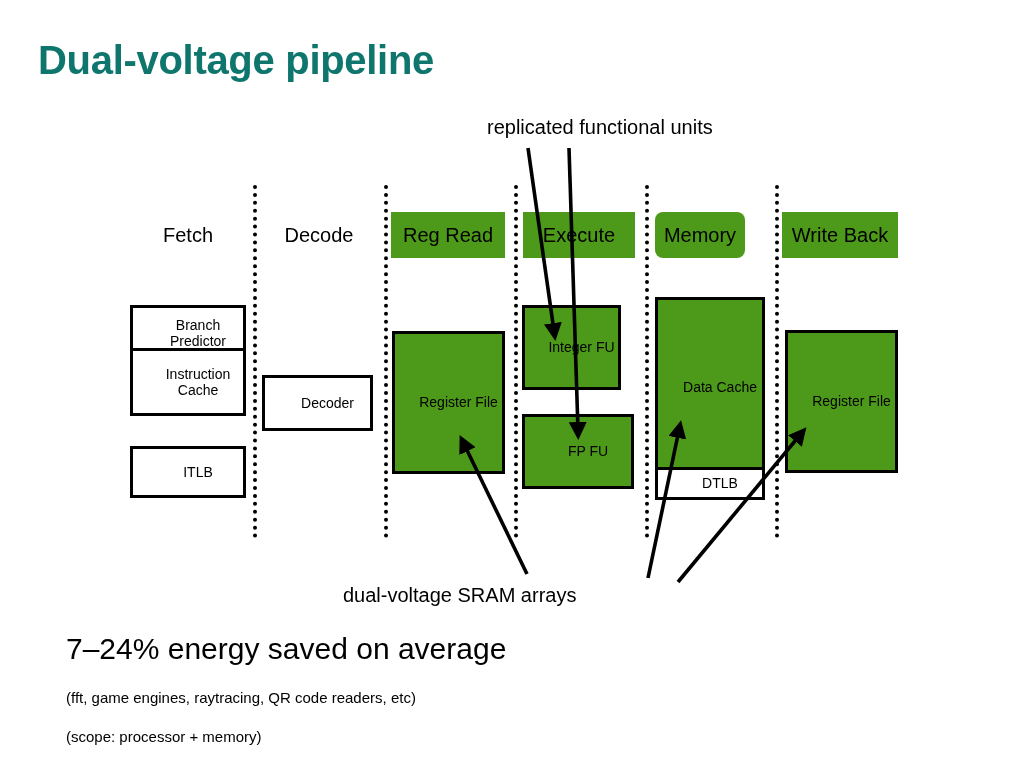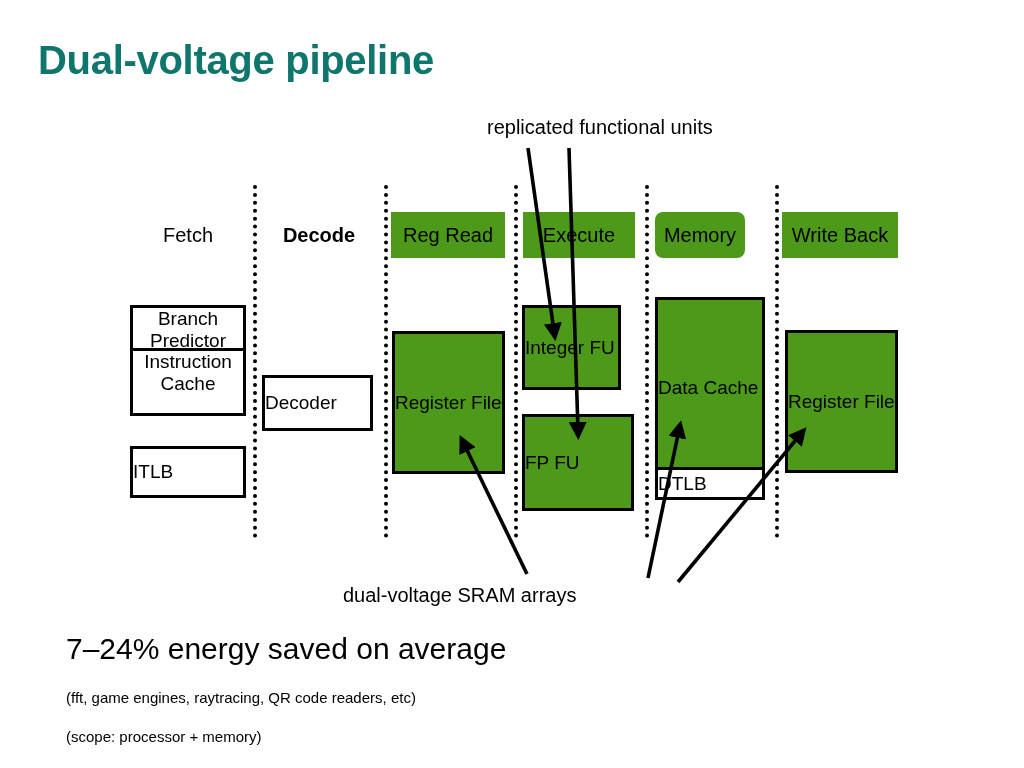--- a/index.html
+++ b/index.html
@@ -77,24 +77,26 @@
     height: 353px;
     border-left: 4px dotted #000000;
   }
 
   
   .box {
     position: absolute;
     box-sizing: border-box;
     display: flex;
     align-items: center;
+    justify-content: center;
     text-align: center;
-    font-size: 19px;
+    font-size: 14px;
     line-height: 1.15;
     color: #000000;
+    padding-left: 20px;
   }
   .box.outlined {
     border: 3px solid #000000;
     background: #ffffff;
   }
   .box.green {
     background: #4d9a1a;
     border: 3px solid #000000;
   }
 
@@ -131,21 +133,21 @@
 
   <div class="annot annot-replicated">replicated functional units</div>
 
   <div class="divider" style="left:253px;"></div>
   <div class="divider" style="left:384px;"></div>
   <div class="divider" style="left:514px;"></div>
   <div class="divider" style="left:645px;"></div>
   <div class="divider" style="left:775px;"></div>
 
   <div class="stage-header plain" style="left:130px; width:116px;">Fetch</div>
-  <div class="stage-header plain" style="left:261px; width:116px;font-weight:bold;">Decode</div>
+  <div class="stage-header plain" style="left:261px; width:116px;">Decode</div>
   <div class="stage-header green" style="left:391px; width:114px;">Reg Read</div>
   <div class="stage-header green" style="left:523px; width:112px;">Execute</div>
   <div class="stage-header green" style="left:655px; width:90px;border-radius:8px;">Memory</div>
   <div class="stage-header green" style="left:782px; width:116px;">Write Back</div>
 
   <div class="box outlined" style="left:130px; top:305px; width:116px; height:56px; flex-direction:column;">
     <span>Branch</span>
     <span>Predictor</span>
   </div>
   <div class="box outlined" style="left:130px; top:348px; width:116px; height:68px; flex-direction:column;">
@@ -160,21 +162,21 @@
     <span>Decoder</span>
   </div>
 
   <div class="box green" style="left:392px; top:331px; width:113px; height:143px;">
     <span>Register File</span>
   </div>
 
   <div class="box green" style="left:522px; top:305px; width:99px; height:85px;">
     <span>Integer FU</span>
   </div>
-  <div class="box green" style="left:522px; top:414px; width:112px; height:97px;">
+  <div class="box green" style="left:522px; top:414px; width:112px; height:75px;">
     <span>FP FU</span>
   </div>
 
   <div class="box green" style="left:655px; top:297px; width:110px; height:181px;">
     <span>Data Cache</span>
   </div>
   <div class="box outlined" style="left:655px; top:467px; width:110px; height:33px;">
     <span>DTLB</span>
   </div>
 

